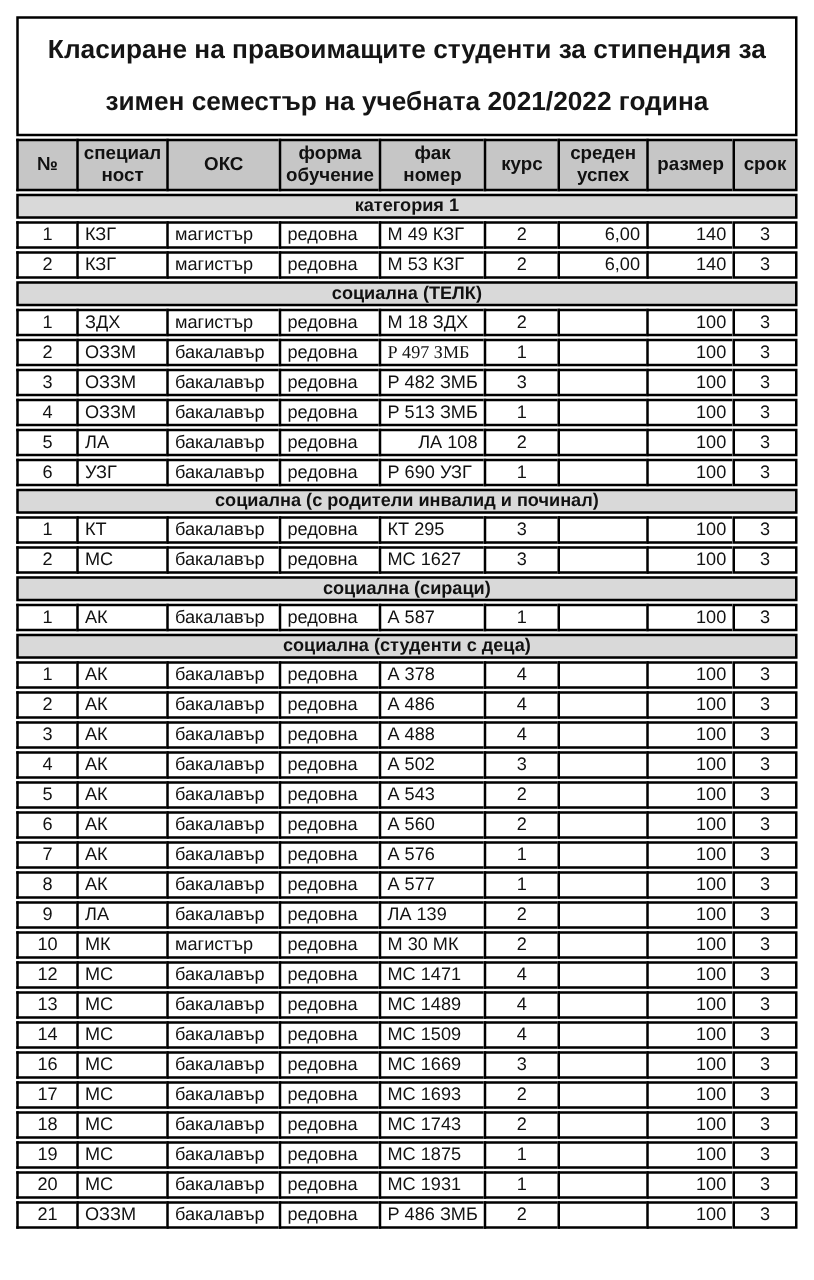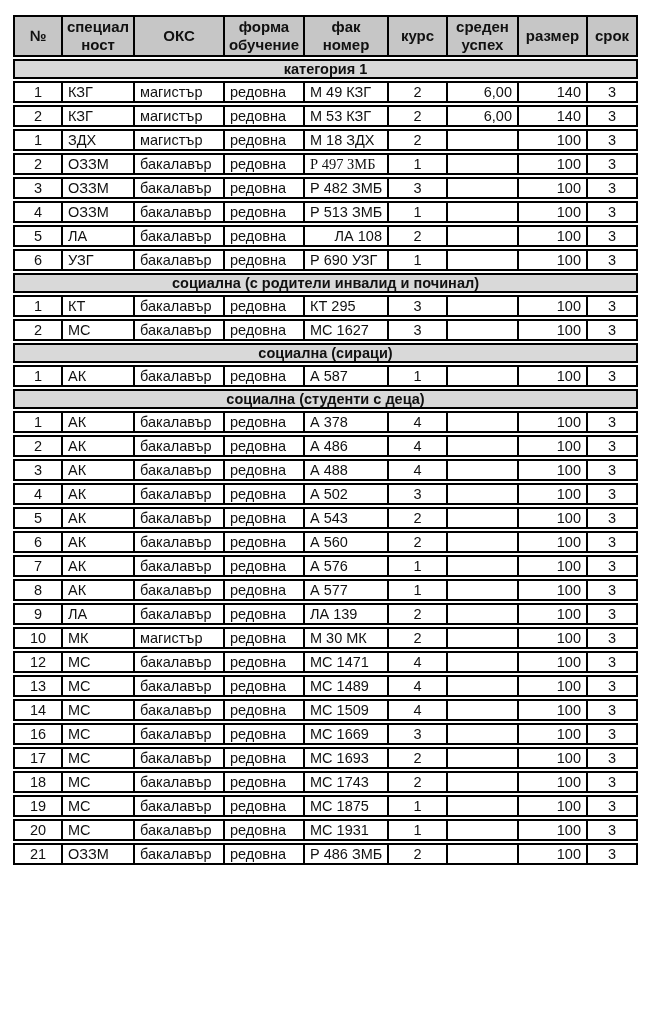--- a/index.html
+++ b/index.html
@@ -60,20 +60,24 @@
     line-height: 14px;
     height: 14px;
     padding: 1px 2px;
   }
 </style>
 </head>
 <body>
 
 <div class="doc">
 
+  <div class="title-box">
+    <div>Класиране на правоимащите студенти за стипендия за</div>
+    <div>зимен семестър на учебната 2021/2022 година</div>
+  </div>
 
   <table class="ranking">
     <colgroup>
       <col style="width:48px">
         <col style="width:72px">
         <col style="width:90px">
       <col style="width:80px">
         <col style="width:84px">
         <col style="width:59px">
       <col style="width:71px">
@@ -112,20 +116,23 @@
           <td style="text-align: center;">2</td>
           <td style="text-align: left;">КЗГ</td>
           <td style="text-align: left;">магистър</td>
           <td style="text-align: left;">редовна</td>
           <td style="text-align: left;">М 53 КЗГ</td>
           <td style="text-align: center;">2</td>
           <td style="text-align: right;">6,00</td>
           <td style="text-align: right;">140</td>
           <td style="text-align: center;">3</td>
         </tr>
+        <tr class="section">
+          <td colspan="9">социална (ТЕЛК)</td>
+        </tr>
         <tr>
           <td style="text-align: center;">1</td>
           <td style="text-align: left;">ЗДХ</td>
           <td style="text-align: left;">магистър</td>
           <td style="text-align: left;">редовна</td>
           <td style="text-align: left;">М 18 ЗДХ</td>
           <td style="text-align: center;">2</td>
           <td style="text-align: right;"></td>
           <td style="text-align: right;">100</td>
           <td style="text-align: center;">3</td>

